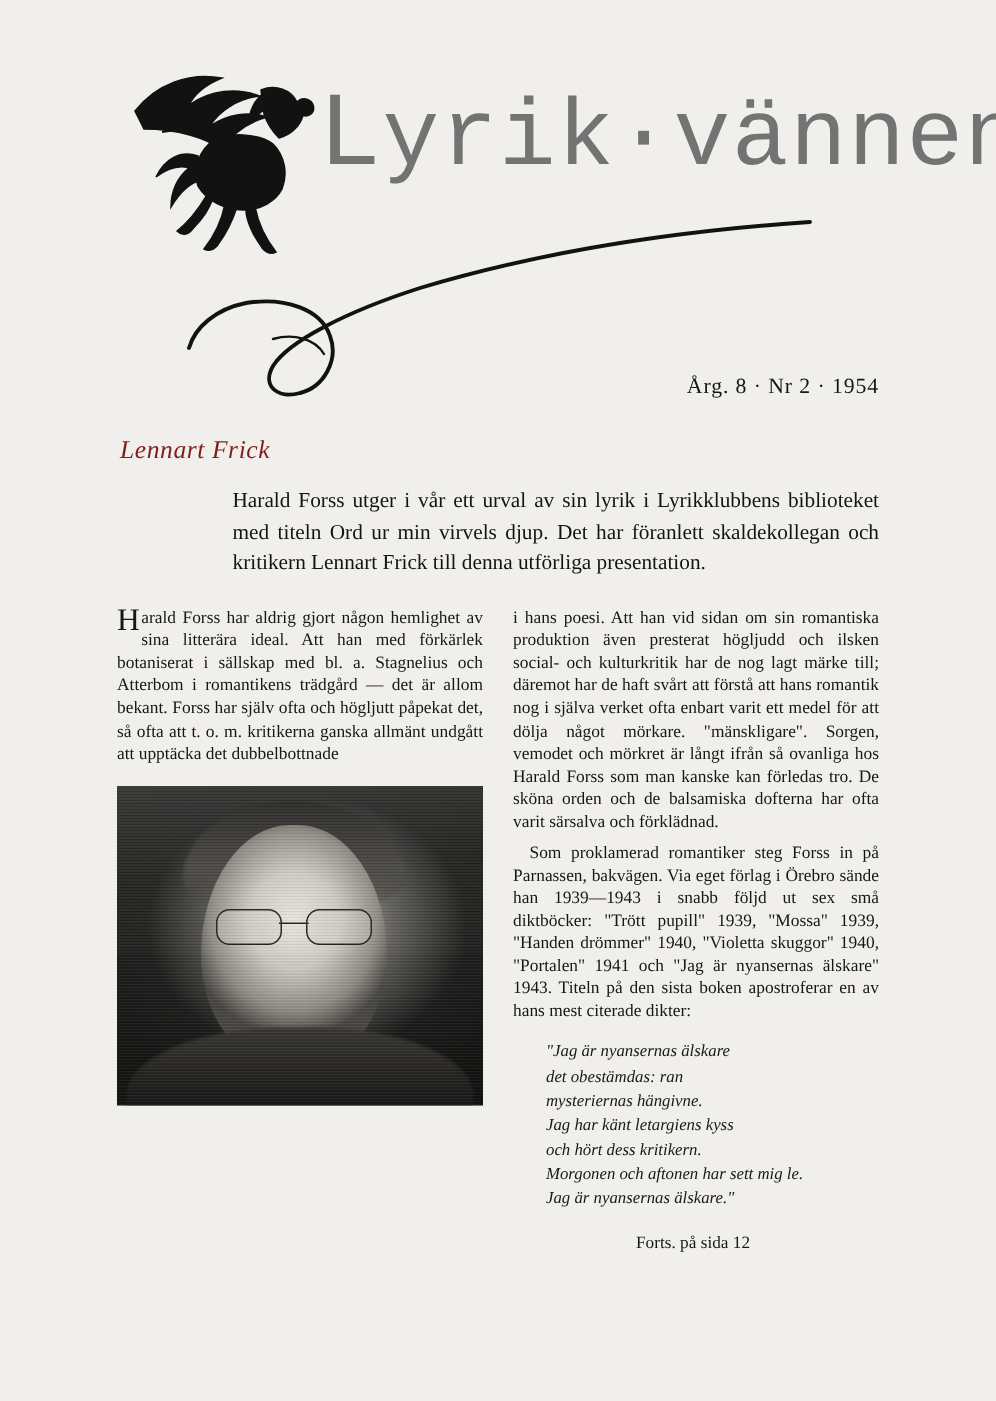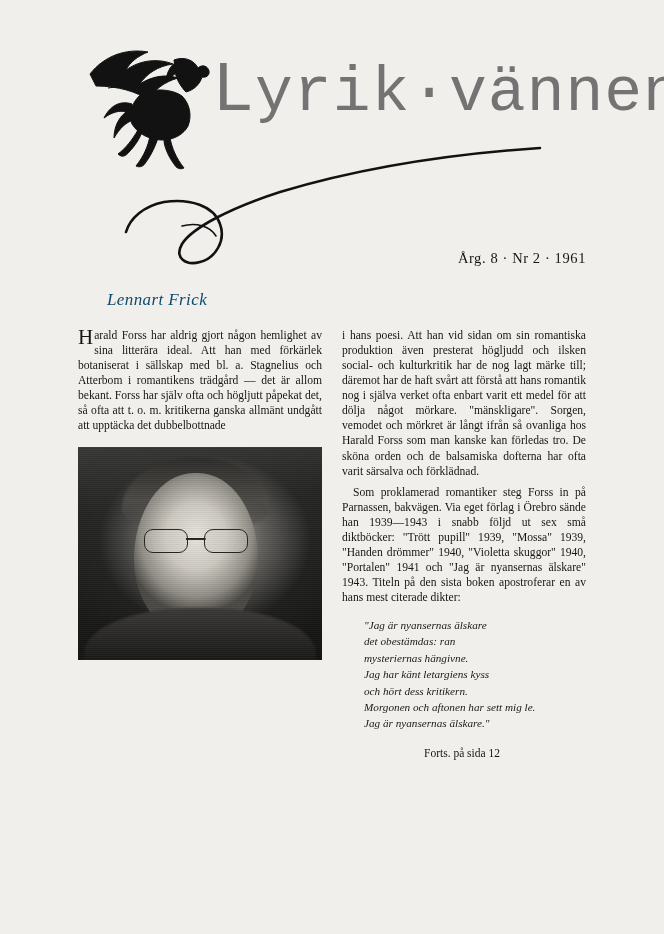--- a/index.html
+++ b/index.html
@@ -59,25 +59,25 @@
     right: 78px;
     top: 250px;
     font-size: 14.5px;
     letter-spacing: 0.6px;
     color: #161616;
   }
 
   
   .byline {
     margin: 0 0 0 0;
-    padding-left: 107px;
+    padding-left: 80px;
     font-style: italic;
     font-size: 17px;
     letter-spacing: 0.4px;
-    color: #0c4a6e;
+    color: #7f1d1d;
   }
   .headline {
     margin: 6px 0 0 0;
     text-align: center;
     font-size: 27.5px;
     letter-spacing: 1.6px;
     font-weight: normal;
     color: #0f0f0f;
     padding-right: 8px;
   }
@@ -245,25 +245,28 @@
 
     <div class="logo-title">
       <span class="cap">L</span><span>yrik·vännen</span>
     </div>
 
     <svg class="swash" viewBox="0 0 430 130">
       <path d="M420 8 C330 14 240 28 160 52 C110 68 72 88 62 104 C54 118 66 126 80 122 C96 118 106 100 100 84 C94 66 70 58 44 62 C24 66 10 78 6 92" fill="none" stroke="#121212" stroke-width="2.6" stroke-linecap="round"></path>
       <path d="M96 96 C90 86 76 82 62 86" fill="none" stroke="#121212" stroke-width="1.6" stroke-linecap="round"></path>
     </svg>
 
-    <div class="issue-line">Årg. 8 · Nr 2 · 1961</div>
+    <div class="issue-line">Årg. 8 · Nr 2 · 1954</div>
   </div>
 
   <div class="byline">Lennart Frick</div>
 
+  <div class="standfirst">
+    <span>Harald Forss utger i vår ett urval av sin lyrik i Lyrikklubbens biblioteket med titeln Ord ur min virvels djup. Det har föranlett skaldekollegan och kritikern Lennart Frick till denna utförliga presentation.</span>
+  </div>
 
   <div class="columns">
 
     <div class="col">
       <p class="first"><span class="dropcap">H</span><span>arald Forss har aldrig gjort någon hemlighet av sina litterära ideal. Att han med förkärlek botaniserat i sällskap med bl. a. Stagnelius och Atterbom i romantikens trädgård — det är allom bekant. Forss har själv ofta och högljutt påpekat det, så ofta att t. o. m. kritikerna ganska allmänt undgått att upptäcka det dubbelbottnade</span></p>
 
       <div class="photo">
         <div class="hair"></div>
         <div class="face"></div>
         <div class="glasses">

